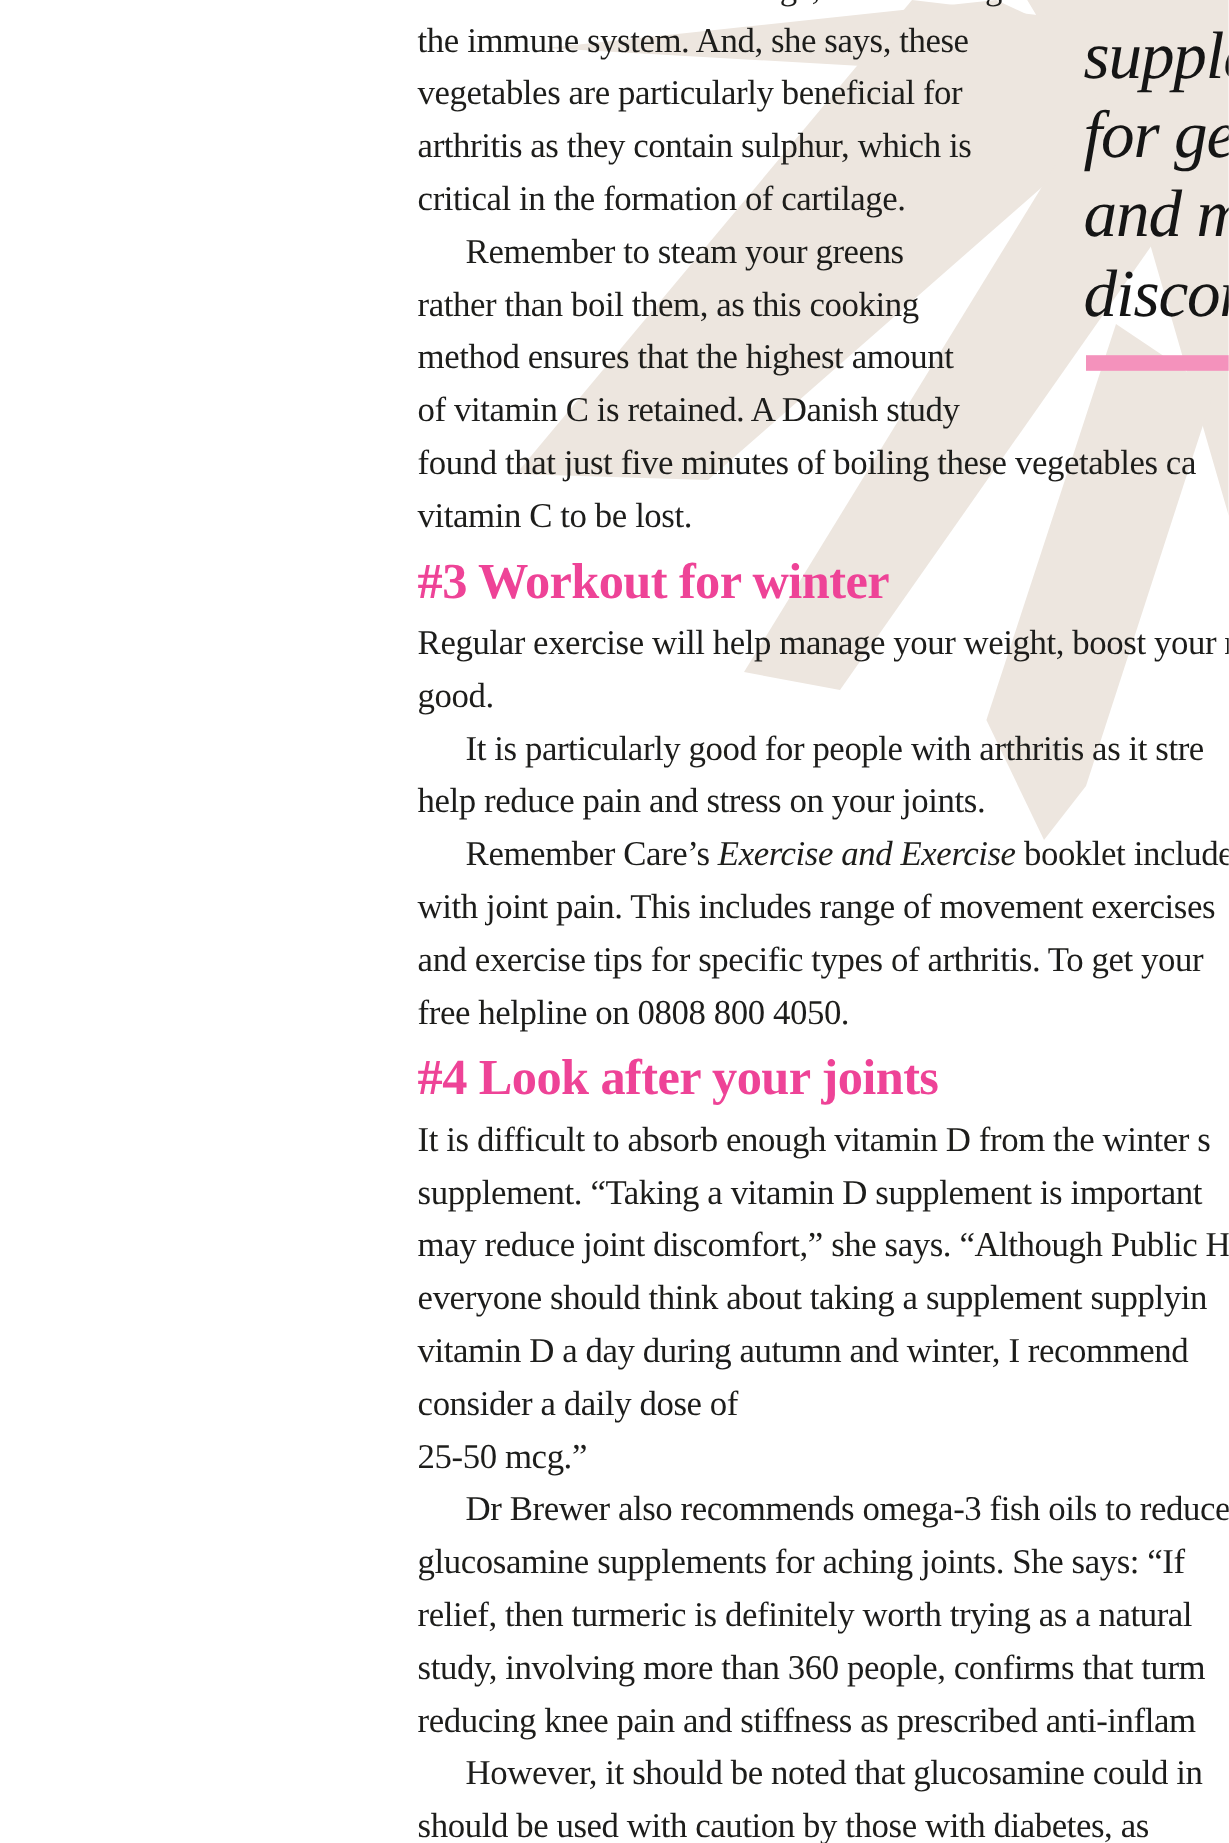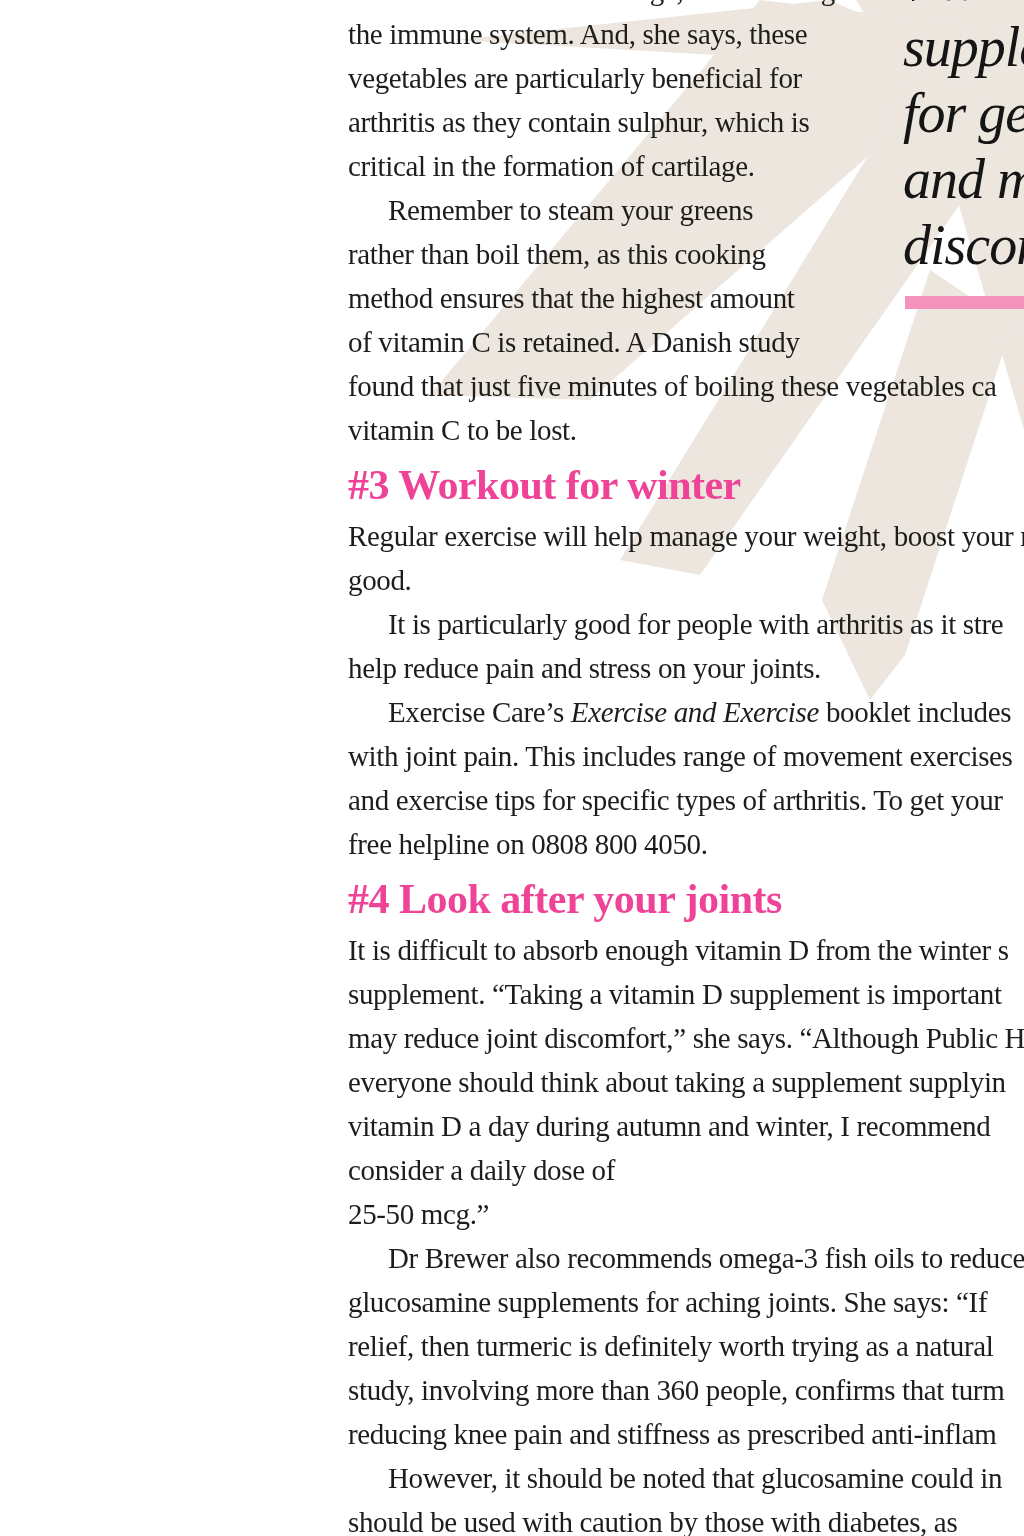--- a/index.html
+++ b/index.html
@@ -69,21 +69,21 @@
     <div class="line">found that just five minutes of boiling these vegetables ca</div>
     <div class="line">vitamin C to be lost.</div>
 
     <div class="heading">#3 Workout for winter</div>
 
     <div class="line">Regular exercise will help manage your weight, boost your m</div>
     <div class="line">good.</div>
     <div class="line ind">It is particularly good for people with arthritis as it stre</div>
     <div class="line">help reduce pain and stress on your joints.</div>
     <div class="line ind">
-      <span>Exercise Care’s </span><em>Exercise and Exercise</em><span> booklet includes</span>
+      <span>Remember Care’s </span><em>Exercise and Exercise</em><span> booklet includes</span>
     </div>
     <div class="line">with joint pain. This includes range of movement exercises</div>
     <div class="line">and exercise tips for specific types of arthritis. To get your</div>
     <div class="line">free helpline on 0808 800 4050.</div>
 
     <div class="heading">#4 Look after your joints</div>
 
     <div class="line">It is difficult to absorb enough vitamin D from the winter s</div>
     <div class="line">supplement. “Taking a vitamin D supplement is important</div>
     <div class="line">may reduce joint discomfort,” she says. “Although Public H</div>

